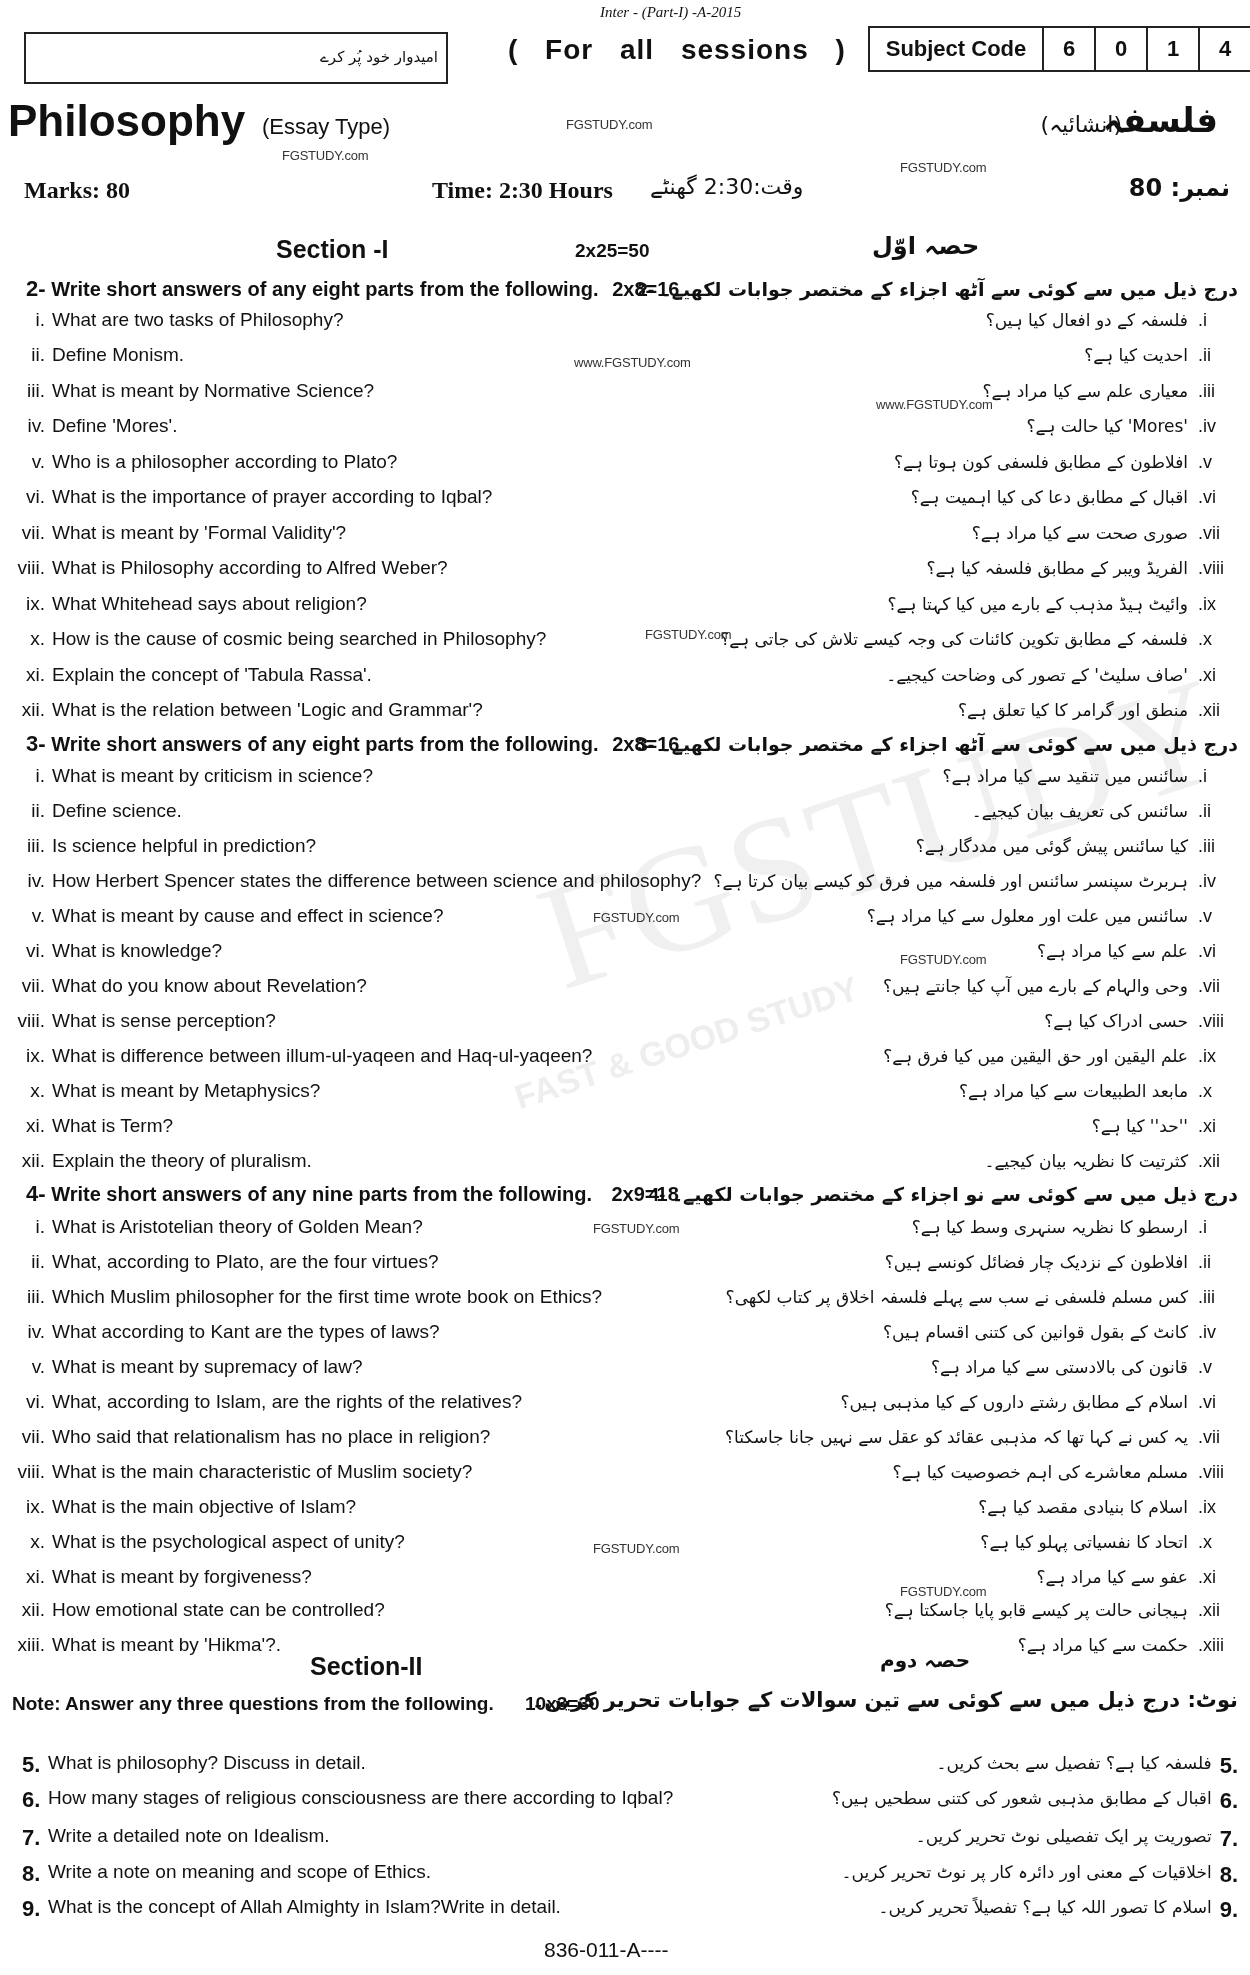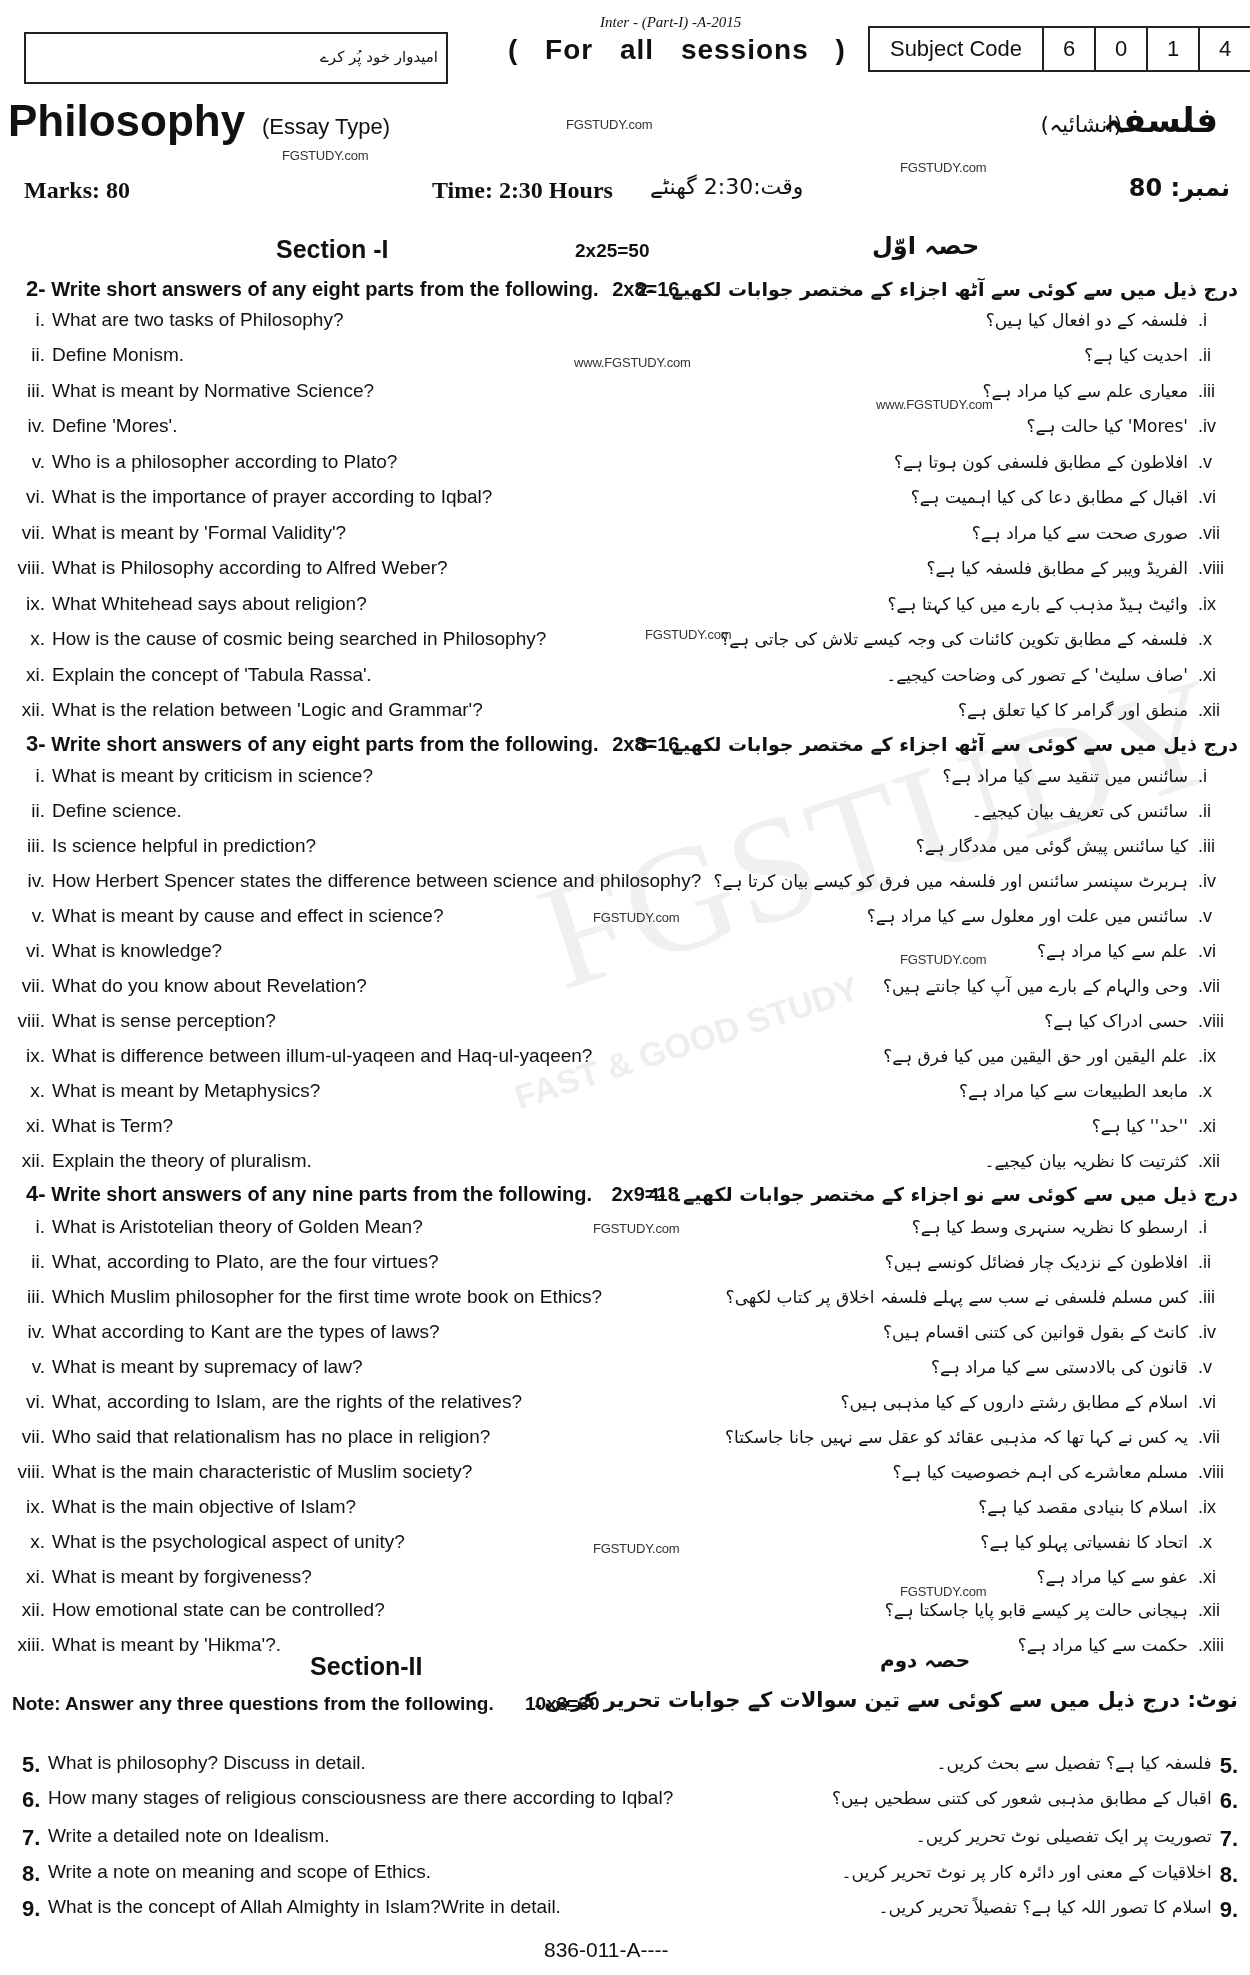--- a/index.html
+++ b/index.html
@@ -8,25 +8,25 @@
   .abs { position: absolute; white-space: nowrap; }
   .serif { font-family: "Liberation Serif", serif; }
   .sans { font-family: "Liberation Sans", sans-serif; }
   .urdu { font-family: "DejaVu Sans", sans-serif; direction: rtl; unicode-bidi: plaintext; }
   .wm { font-family: "Liberation Sans", sans-serif; font-size: 13px; color: #333; letter-spacing: -0.2px; }
 
   
   .roll-box { left: 24px; top: 32px; width: 424px; height: 52px; border: 2px solid #222; box-sizing: border-box; }
   .roll-label { left: 10px; top: 6px; font-size: 30px; font-style: italic; font-weight: bold; }
   .roll-urdu { right: 8px; top: 14px; font-size: 15px; }
-  .exam-code { left: 600px; top: 14px; font-size: 15px; font-style: italic; }
+  .exam-code { left: 600px; top: 4px; font-size: 15px; font-style: italic; }
   .sessions { left: 508px; top: 34px; font-size: 28px; font-weight: bold; letter-spacing: 1px; word-spacing: 18px; }
   .subj-box { left: 868px; top: 26px; height: 46px; display: flex; border: 2px solid #222; box-sizing: border-box; }
   .subj-box .cell { border-left: 2px solid #222; display: flex; align-items: center; justify-content: center;
-                    font-weight: normal; font-size: 22px; height: 100%; }
+                    font-weight: bold; font-size: 22px; height: 100%; }
   .subj-box .cell.label { border-left: none; width: 172px; font-size: 22px; }
   .subj-box .cell.d { width: 50px; }
 
   .title { left: 8px; top: 96px; font-size: 44px; font-weight: bold; }
   .essay { left: 262px; top: 114px; font-size: 22px; }
   .urdu-title { right: 32px; top: 100px; font-size: 34px; font-weight: bold; }
   .urdu-sub { right: 128px; top: 112px; font-size: 22px; }
 
   .marks { left: 24px; top: 177px; font-size: 24px; font-weight: bold; }
   .time { left: 432px; top: 177px; font-size: 24px; font-weight: bold; }

